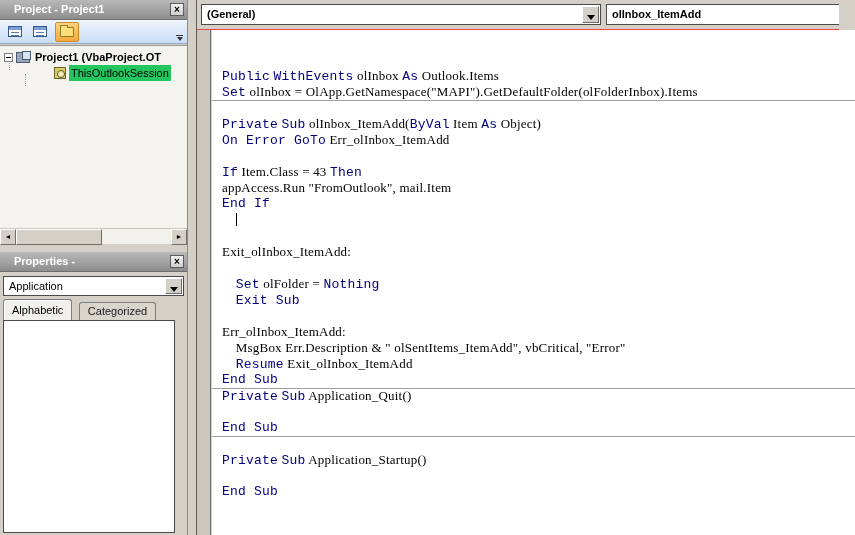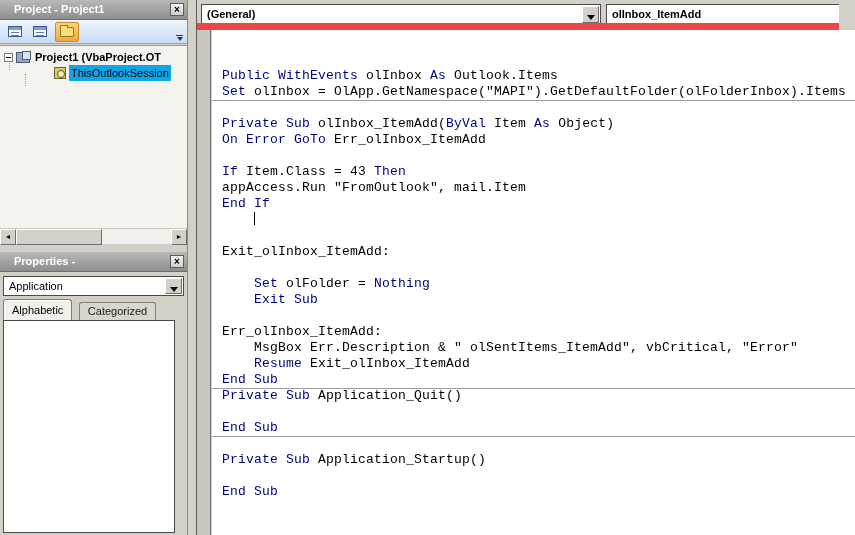--- a/index.html
+++ b/index.html
@@ -32,21 +32,21 @@
   .expander::before { content:""; position:absolute; left:1px; top:3px; width:5px; height:1px; background:#000; }
   .tree-icon { flex:0 0 auto; margin:0 3px; }
   .proj-icon { width:14px; height:11px; background:#9aa8b8; border:1px solid #4a5a74; position:relative; }
   .proj-icon::before { content:""; position:absolute; right:-2px; top:-2px; width:7px; height:7px; background:#d9e2ef; border:1px solid #4a5a74; }
   .fold-icon { width:15px; height:10px; background:#cbbb6d; border:1px solid #6e6640; border-radius:1px; position:relative; }
   .fold-icon::before { content:""; position:absolute; left:-1px; top:-3px; width:6px; height:2px; background:#cbbb6d; border:1px solid #6e6640; border-bottom:none; }
   .sess-icon { width:12px; height:12px; background:#d8cd62; border:1px solid #6a652f; position:relative; }
   .sess-icon::before { content:""; position:absolute; left:2px; top:2px; width:6px; height:6px; border:1px solid #5c571f; border-radius:50%; background:#f2ecbc; }
   .tree-label { padding:0 2px; color:#000; }
   .tree-label.bold { font-weight:bold; }
-  .tree-label.selected { background:#0ea5e9; }
+  .tree-label.selected { background:#22c55e; }
   .dotline { position:absolute; border-left:1px dotted #9a9a9a; width:0; }
 
   .hscroll { position:absolute; top:228px; left:0; right:0; height:16px; background:#f1f0eb; border-top:1px solid #c9c6bf; }
   .sb-btn { position:absolute; top:0; width:16px; height:16px; background:#d4d0c8; border:1px solid; border-color:#fff #6d6d6d #6d6d6d #fff; font-size:7px; line-height:14px; text-align:center; color:#000; }
   .sb-btn.left { left:0; } .sb-btn.right { right:0; }
   .sb-thumb { position:absolute; top:0; left:16px; width:86px; height:16px; background:#d4d0c8; border:1px solid; border-color:#fff #6d6d6d #6d6d6d #fff; }
 
   
   .props-panel { position:absolute; top:252px; left:0; right:0; bottom:0; }
   .combo { background:#fff; border:1px solid #4a4a4a; height:20px; position:relative; font-size:11px; line-height:18px; }
@@ -56,32 +56,32 @@
   .props-combo { margin:4px 3px 0 3px; }
   .tabs-row { position:absolute; top:47px; left:3px; right:14px; height:21px; }
   .tab { display:inline-block; font-size:11px; padding:0 8px; border:1px solid #7f7f7f; border-bottom:none; border-radius:3px 3px 0 0; vertical-align:bottom; }
   .tab.active { background:#f2f0ea; height:21px; line-height:20px; box-shadow:inset 1px 1px 0 #fff; position:relative; z-index:2; }
   .tab.inactive { background:#d8d5cd; height:18px; line-height:17px; margin-left:2px; color:#1a1a1a; }
   .props-list { position:absolute; top:68px; left:3px; width:172px; bottom:2px; background:#fff; border:1px solid #4a4a4a; }
 
   
   .code-window { position:absolute; left:189px; top:0; width:666px; height:535px; background:#d4d0c8; }
   .code-inner { position:absolute; left:7px; top:0; right:0; bottom:0; border-left:1px solid #5c5c5c; }
-  .code-header { position:absolute; left:0; top:0; right:16px; height:30px; background:#d4d0c8; border-bottom:7px solid #ef4444; overflow:hidden; }
+  .code-header { position:absolute; left:0; top:0; right:16px; height:30px; background:#d4d0c8; border-bottom:1px solid #ef4444; overflow:hidden; }
   .hdr-combo { position:absolute; top:4px; height:21px; background:#fff; border:1px solid #4a4a4a; font-size:11px; font-weight:bold; line-height:19px; }
   .hdr-combo .val { padding-left:5px; display:block; white-space:nowrap; overflow:hidden; }
   .hdr-combo.general { left:4px; width:400px; }
   .hdr-combo.general .val { margin-right:18px; }
   .hdr-combo.proc { left:409px; width:290px; }
   .margin-bar { position:absolute; left:0; top:30px; bottom:0; width:14px; background:#cac7bf; border-right:1px solid #6b6b6b; }
   .code-area { position:absolute; left:15px; top:30px; right:0; bottom:0; background:#fff; overflow:hidden;
       font-family:"Liberation Mono", monospace; font-size:13px; line-height:16px; letter-spacing:0.2px; padding:6px 0 0 10px; white-space:pre; }
   .code-line { height:16px; }
   .kw { color:var(--kw,#000080); }
-  .tx { color:#000; }
+  .tx { color:#000;font-family:Liberation Serif, serif; }
   .proc-sep { height:0; border-top:1px solid #9e9e9e; margin-left:-10px; margin-bottom:-1px; }
   .caret { display:inline-block; width:1px; height:13px; background:#000; vertical-align:-2px; }
 </style>
 </head>
 <body>
 
 <div class="left-col">
 
   <div>
     <div class="panel-titlebar">

